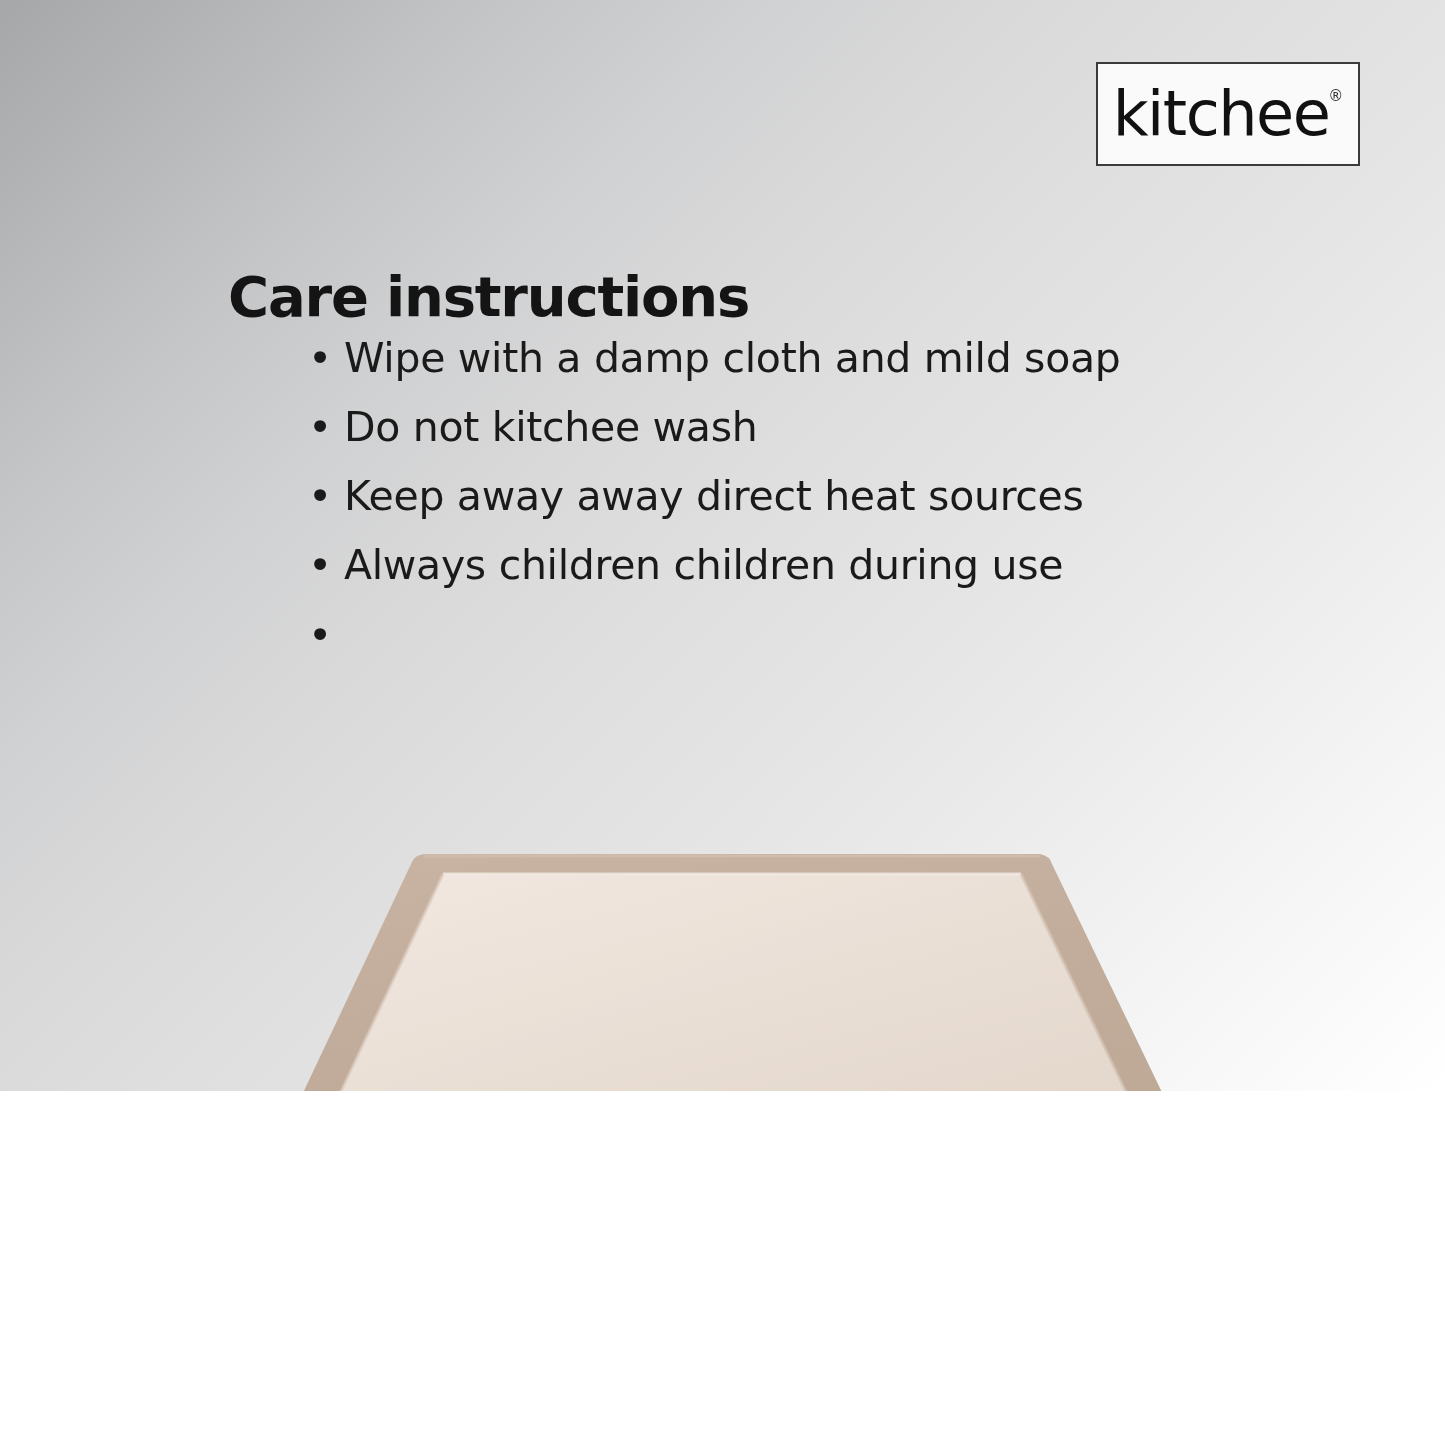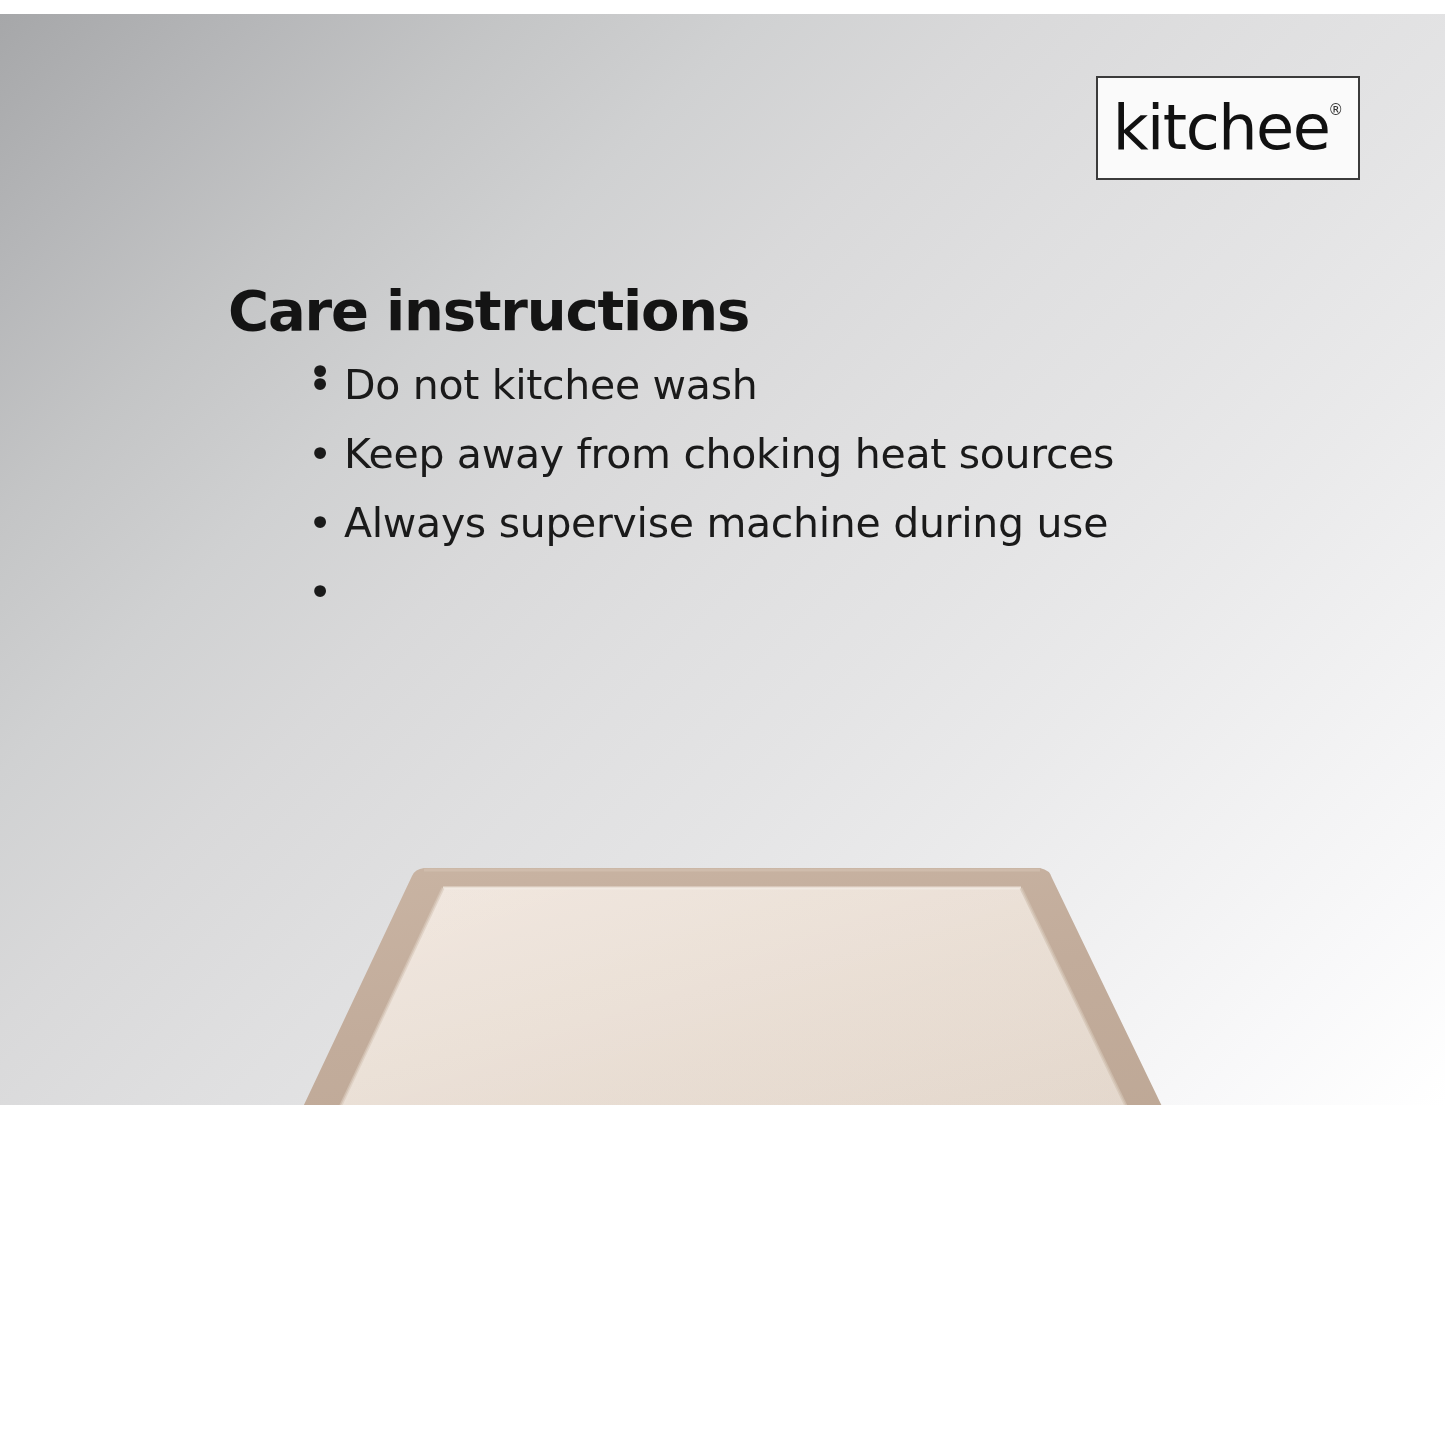--- a/index.html
+++ b/index.html
@@ -22,21 +22,20 @@
         #b5b6b8 10%,
         #c4c5c6 20%,
         #d0d1d2 30%,
         #d9d9da 40%,
         #dfdfe0 50%,
         #e4e4e5 60%,
         #eaeaeb 70%,
         #f1f1f2 80%,
         #f8f8f9 90%,
         #ffffff 100%);
-    margin-top: 14px;
   }
 
   
   .logo-box {
     position: absolute;
     left: 1096px;
     top: 62px;
     width: 264px;
     height: 104px;
     background: #fafafa;
@@ -137,32 +136,33 @@
       <span class="logo-text">kitchee</span>
       <span class="logo-reg">®</span>
     </span>
   </div>
 
   <h1 class="heading">Care instructions</h1>
 
   <ul class="care-list">
     <li class="care-item">
       <span class="bullet">•</span>
+      <span>Wipe with a damp cloth and mild soap</span>
     </li>
     <li class="care-item">
       <span class="bullet">•</span>
       <span>Do not kitchee wash</span>
     </li>
     <li class="care-item">
       <span class="bullet">•</span>
-      <span>Keep away from choking heat sources</span>
-    </li>
-    <li class="care-item">
-      <span class="bullet">•</span>
-      <span>Always supervise machine during use</span>
+      <span>Keep away away direct heat sources</span>
+    </li>
+    <li class="care-item">
+      <span class="bullet">•</span>
+      <span>Always children children during use</span>
     </li>
     <li class="care-item">
       <span class="bullet">•</span>
     </li>
   </ul>
 
   <div class="mat-stage">
     <svg class="mat-svg" viewBox="0 0 1445 520" preserveAspectRatio="none">
       <defs>
 

